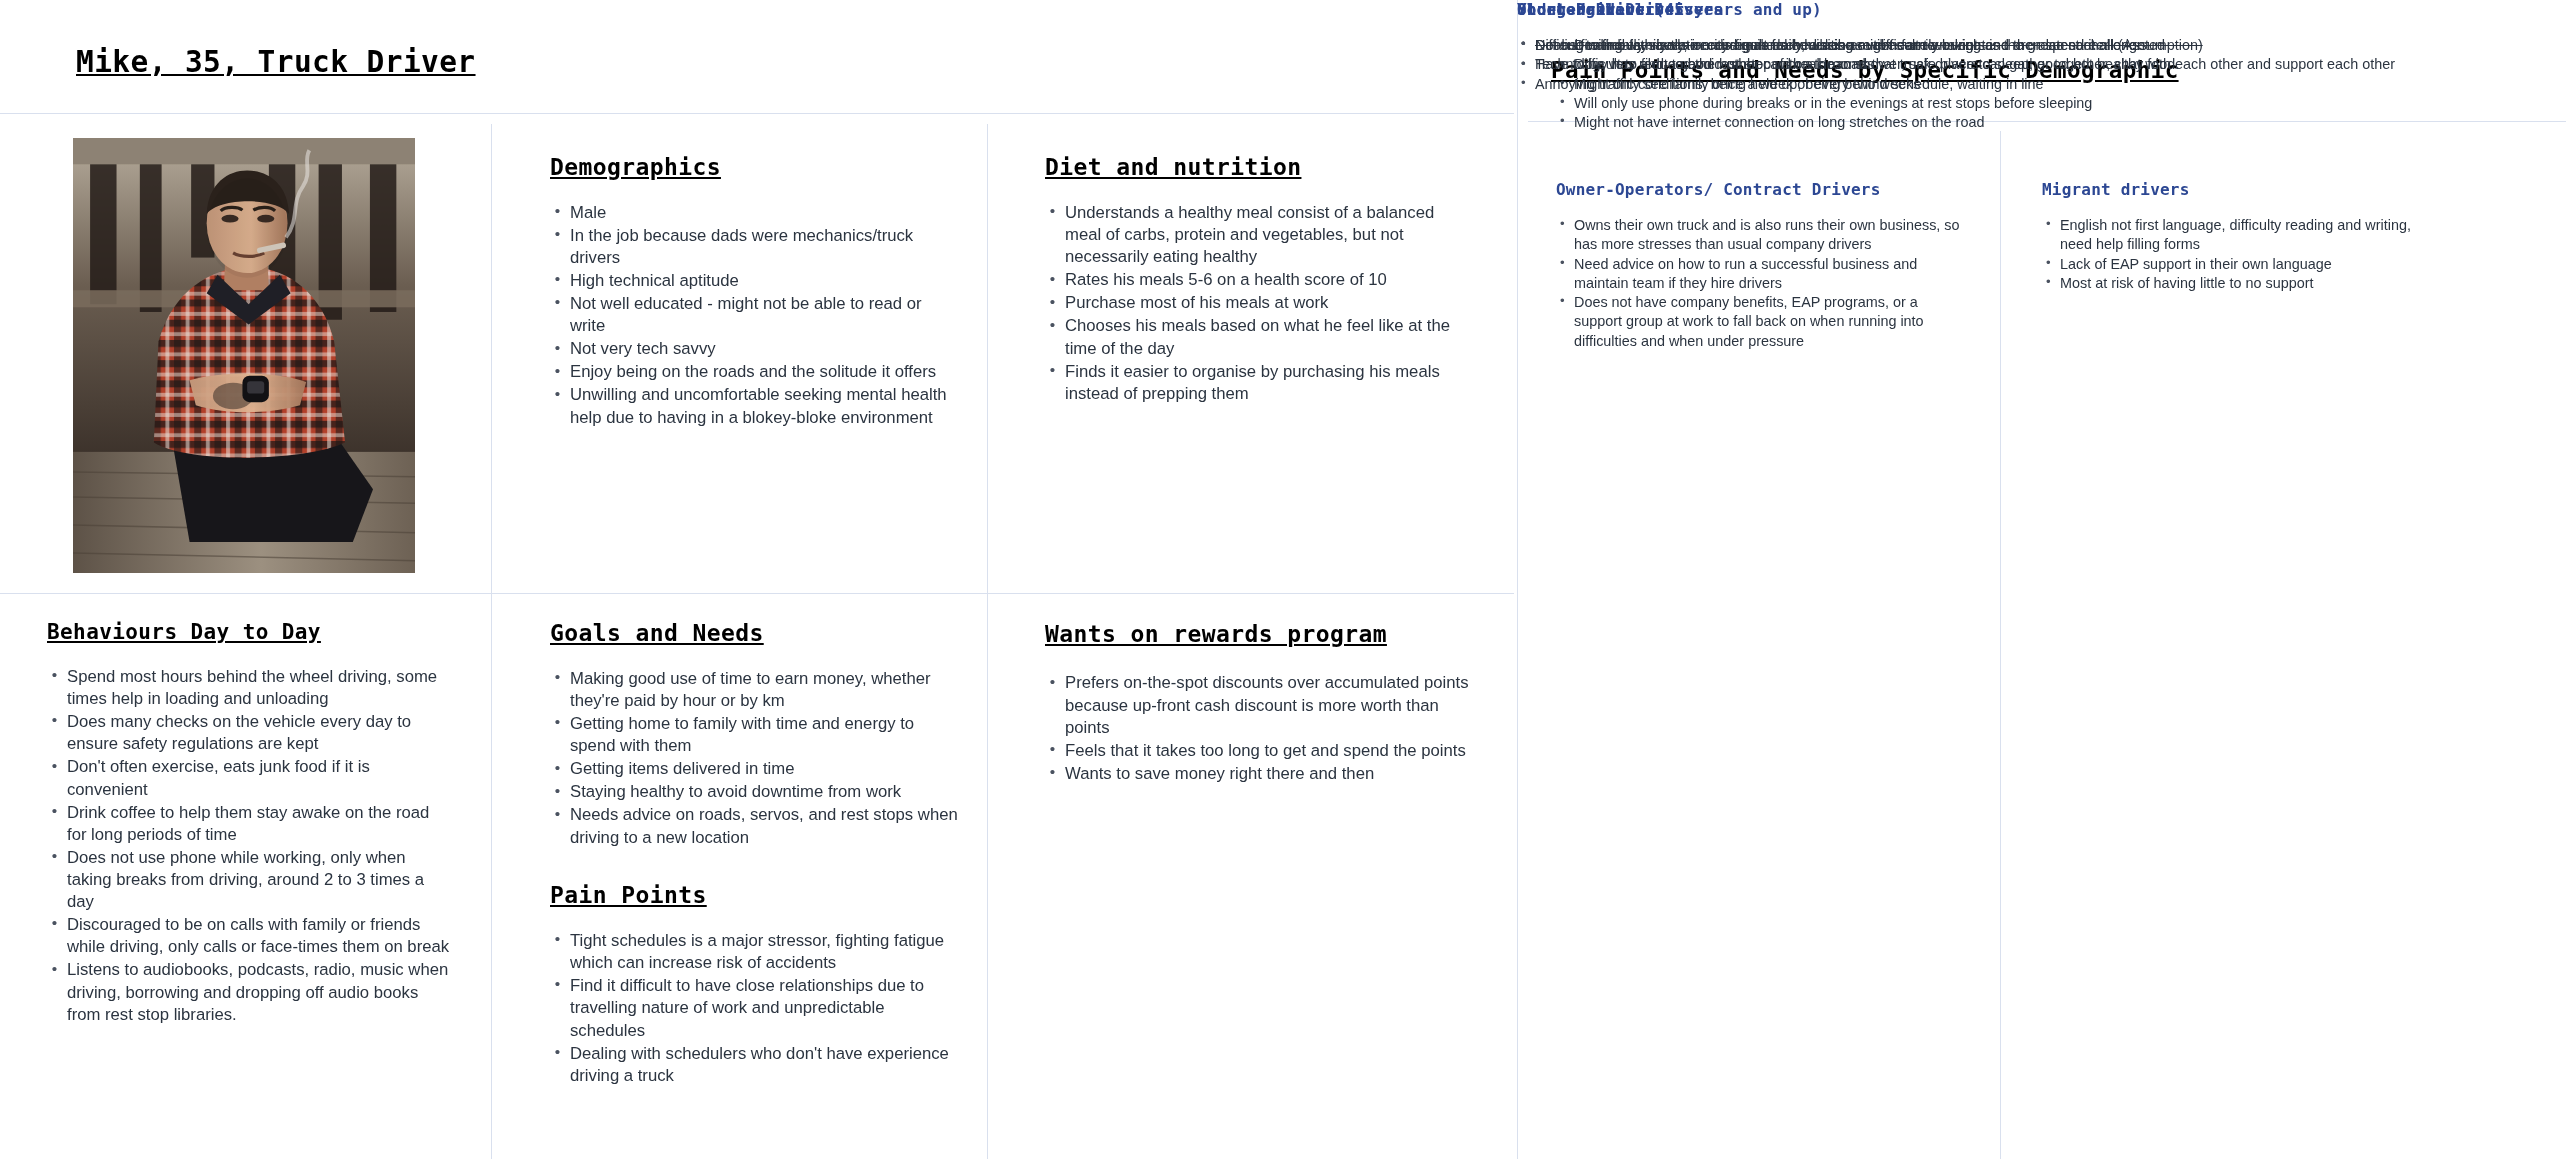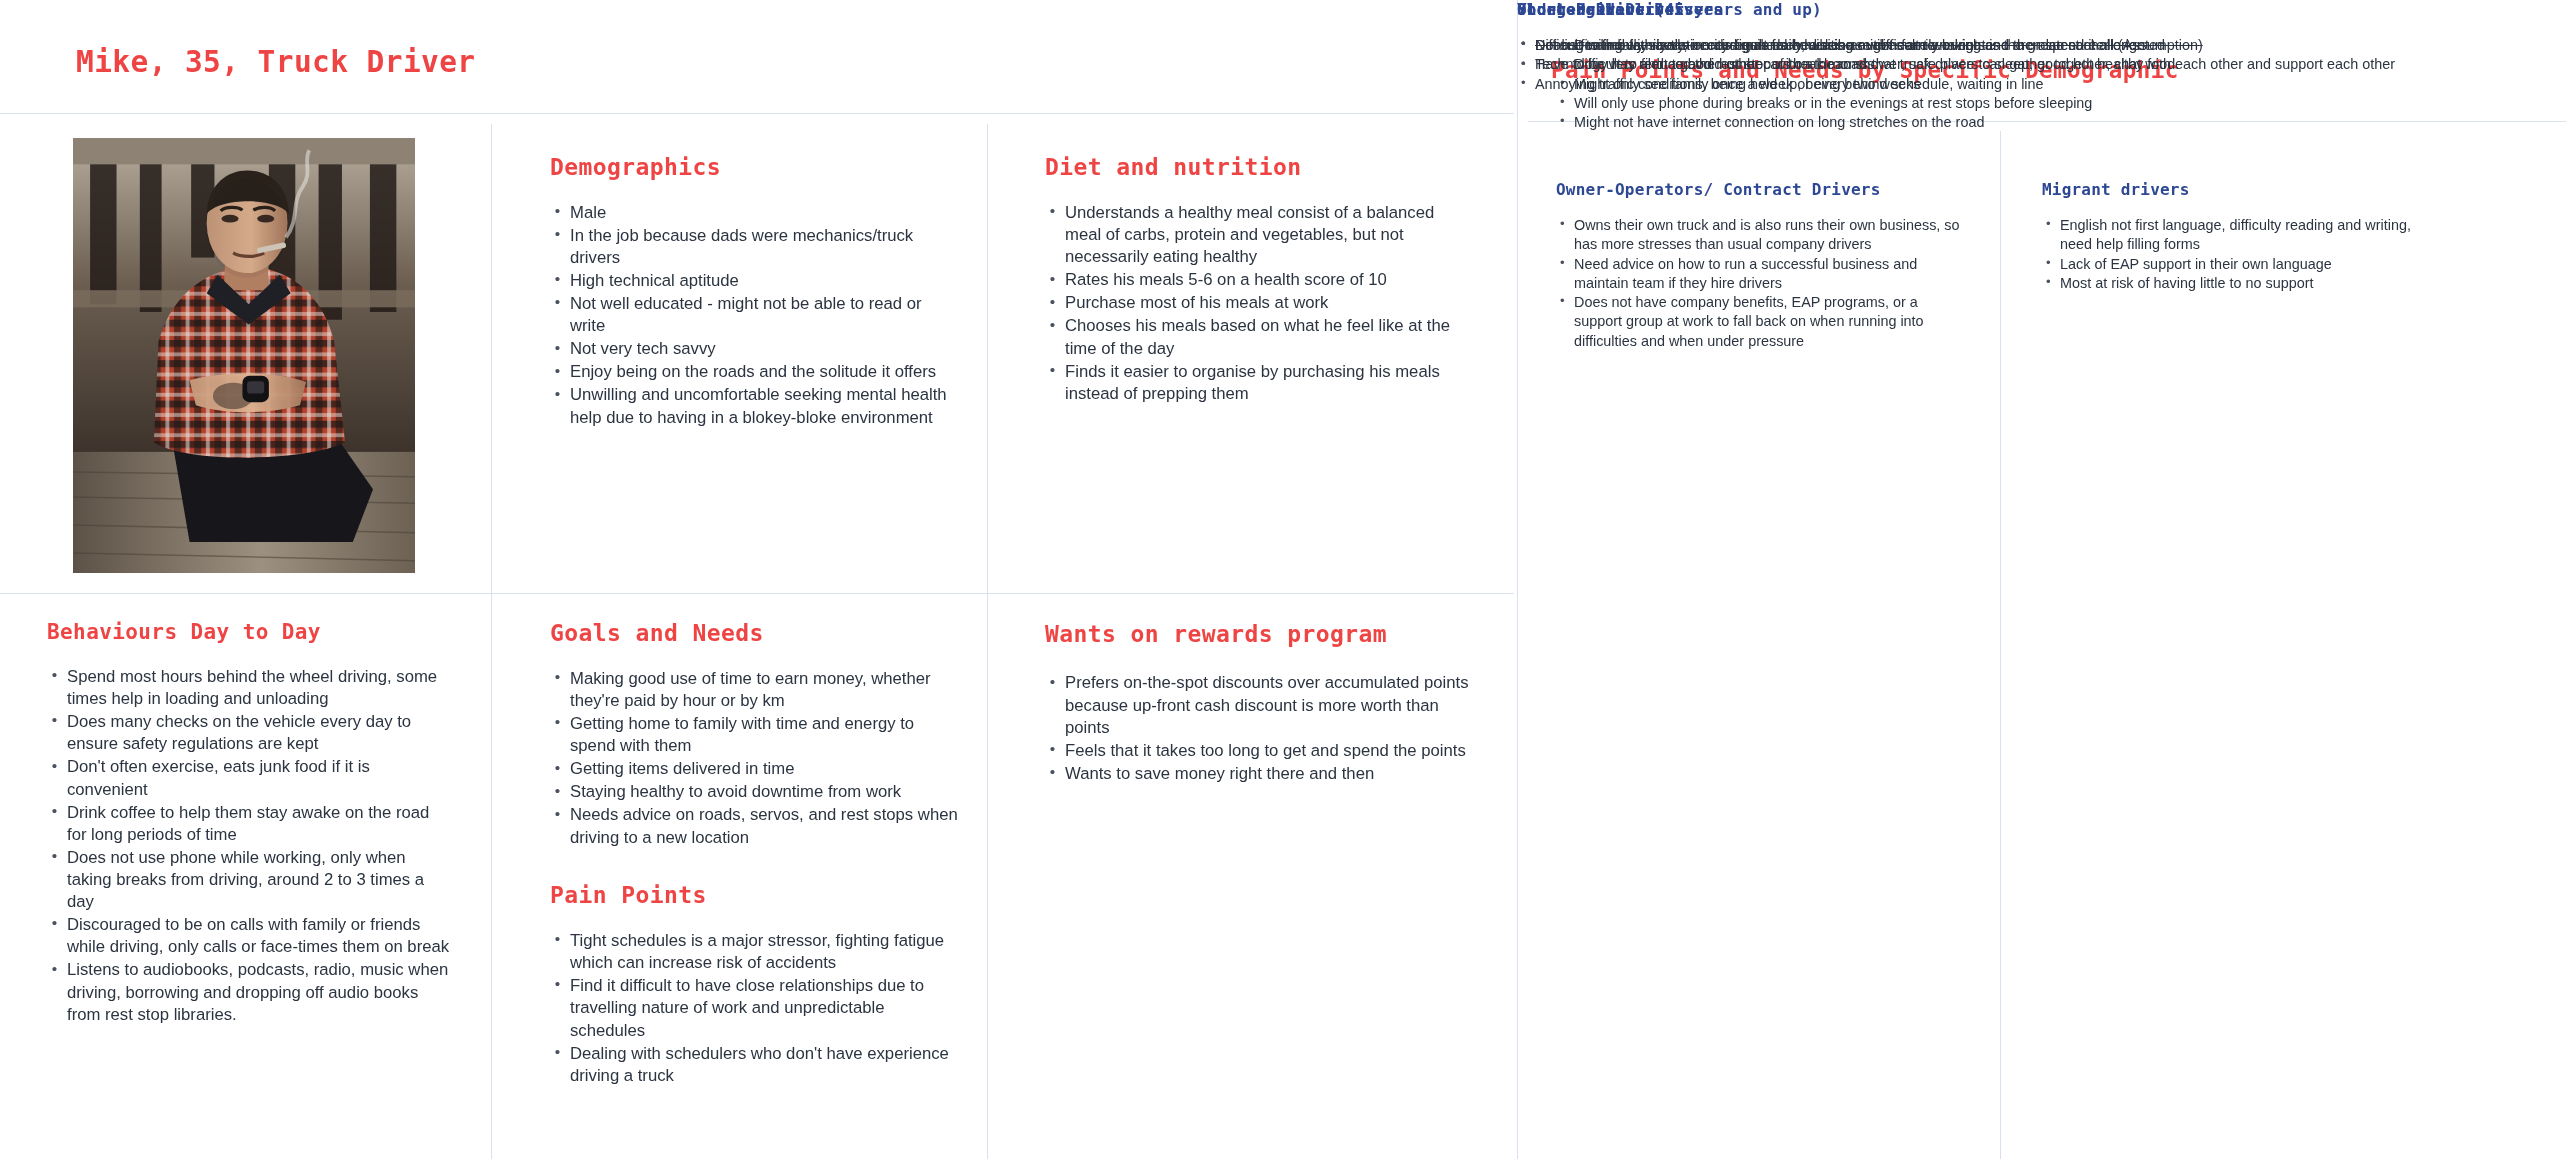--- a/index.html
+++ b/index.html
@@ -8,22 +8,23 @@
     background: #ffffff;
     font-family: "Liberation Sans", sans-serif;
     overflow: hidden;
   }
   .board { position: relative; width: 2576px; height: 1160px; display: flex; }
 
   
   .mono-title {
     font-family: "DejaVu Sans Mono", "Liberation Mono", monospace;
     font-weight: 700;
-    color: #ef4444;
+    color: #000000;
     letter-spacing: 0.4px;
+    text-decoration: underline;
   }
   .bullets { list-style: none; }
   .bullets li {
     position: relative;
     color: #2b3440;
     font-size: 16.7px;
     line-height: 1.33;
     padding-left: 20px;
     margin-bottom: 0.8px;
   }

